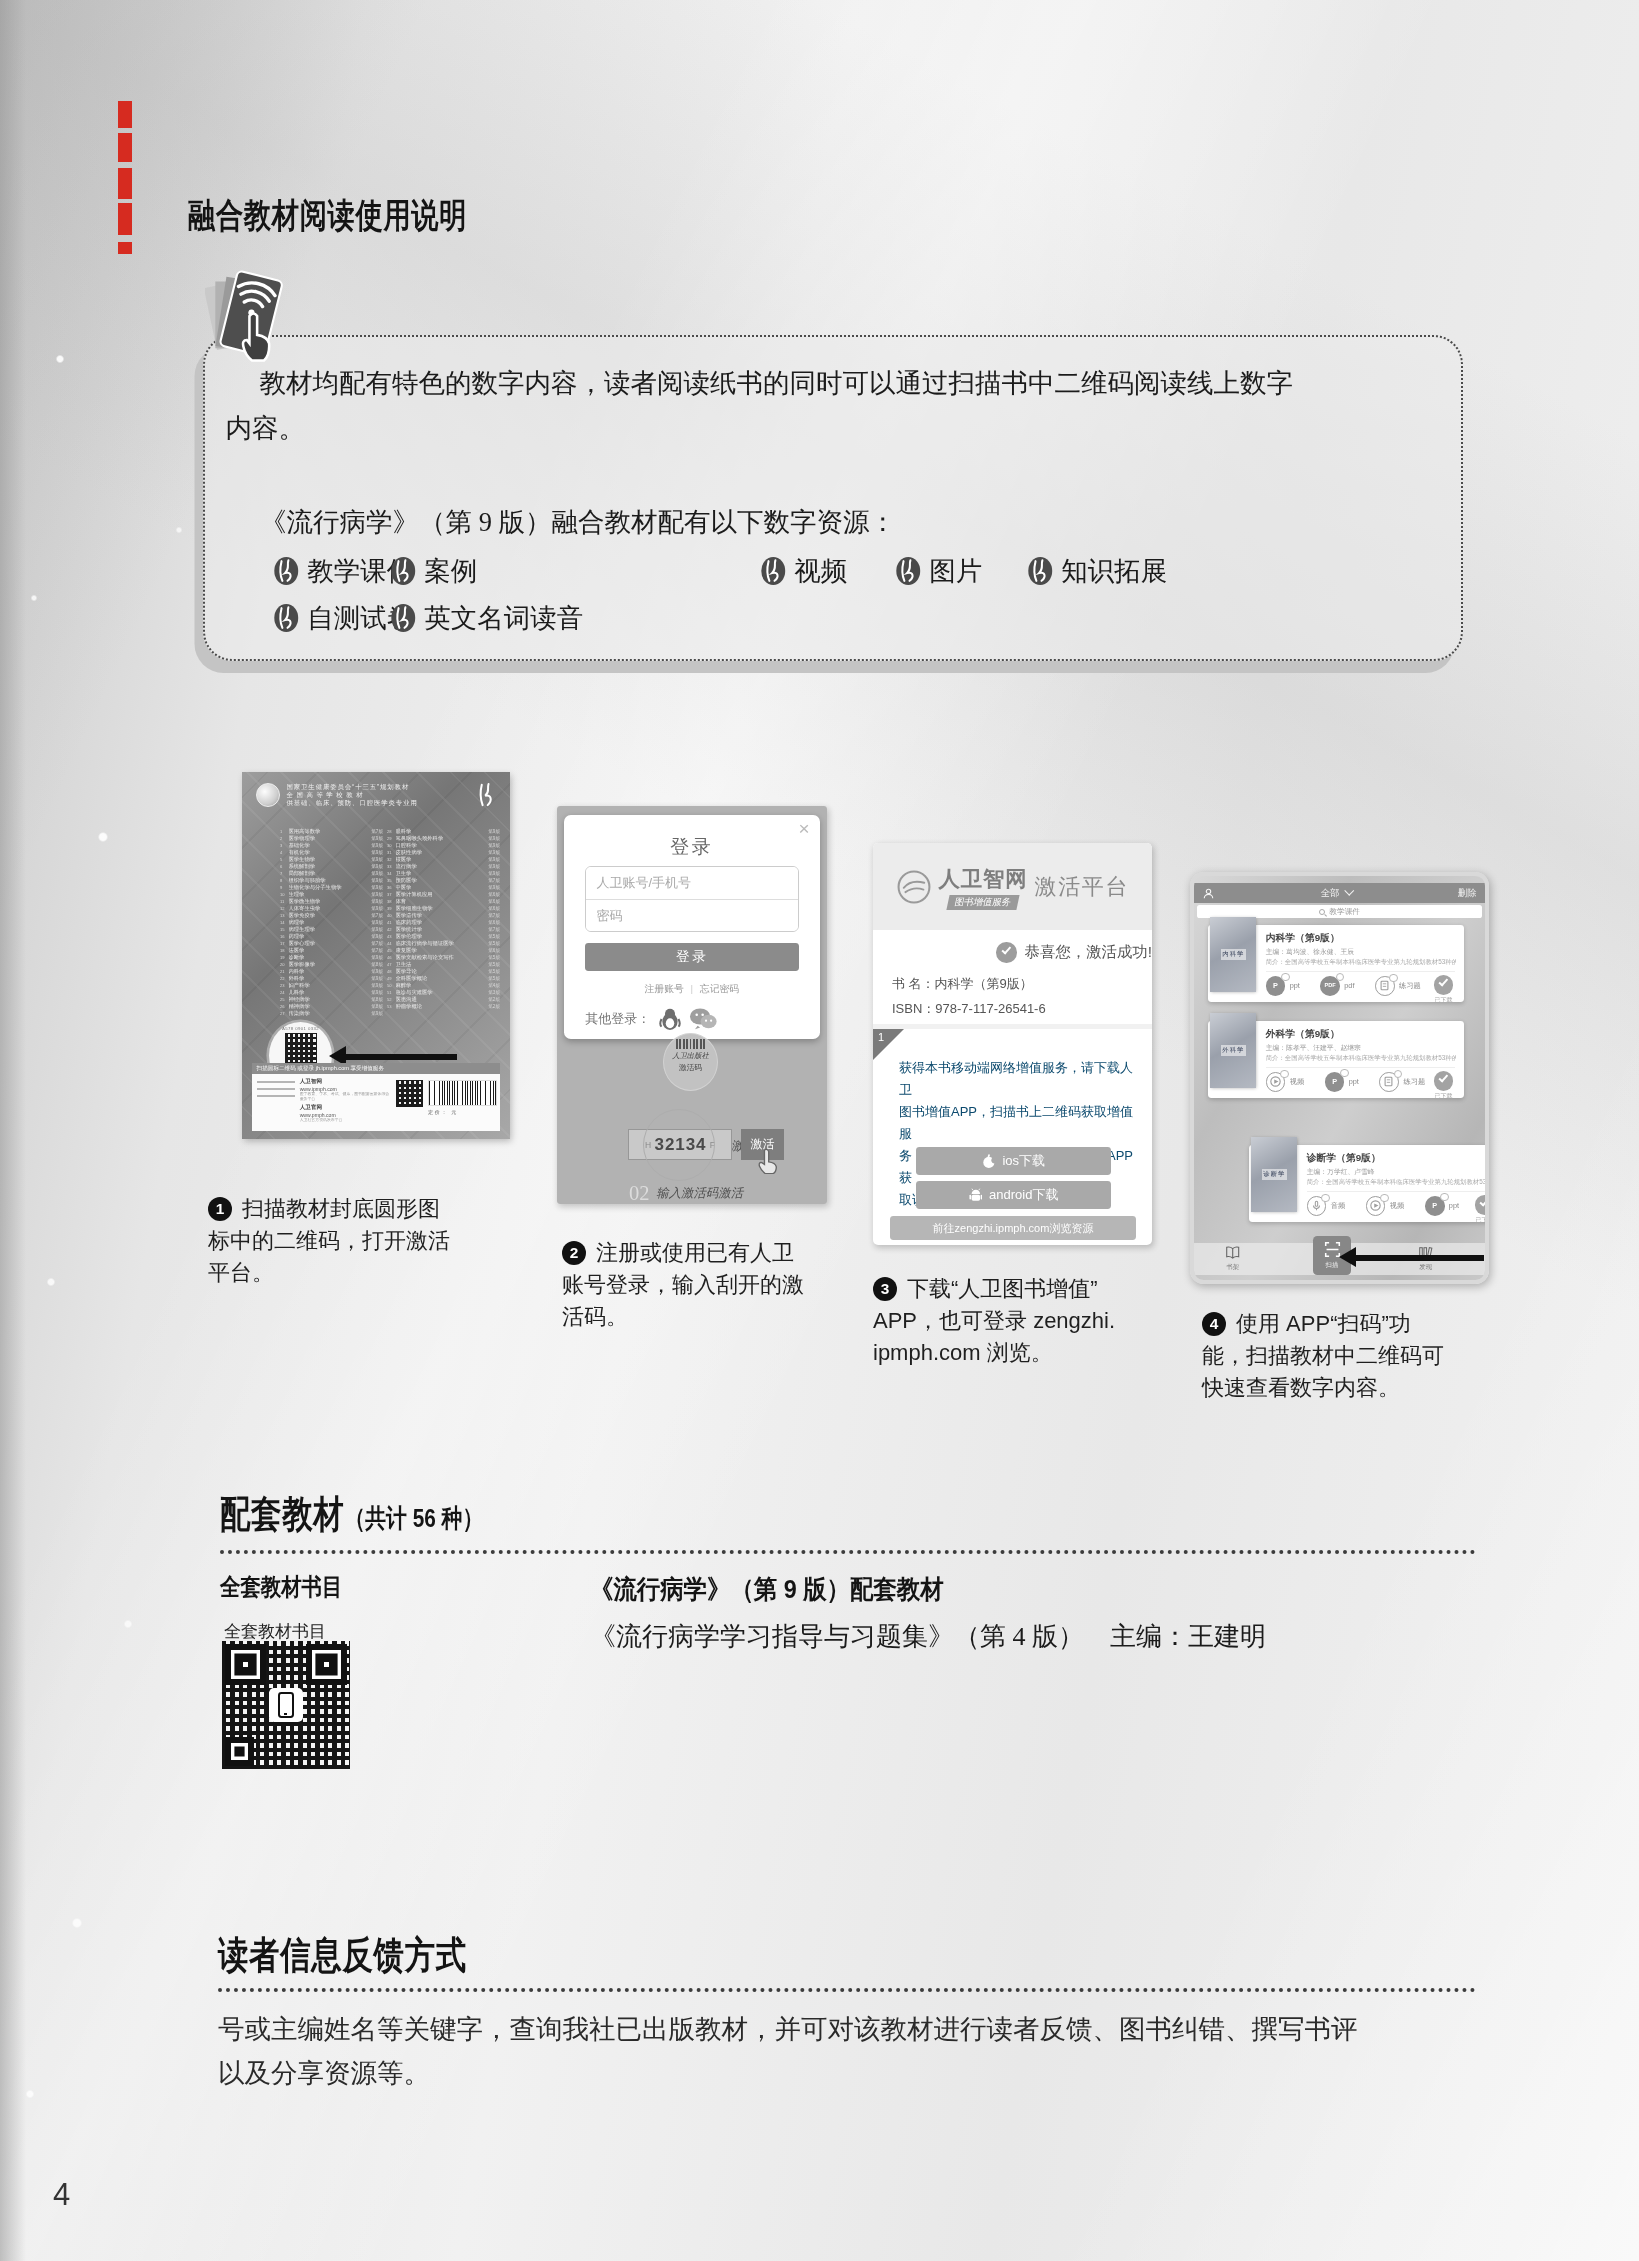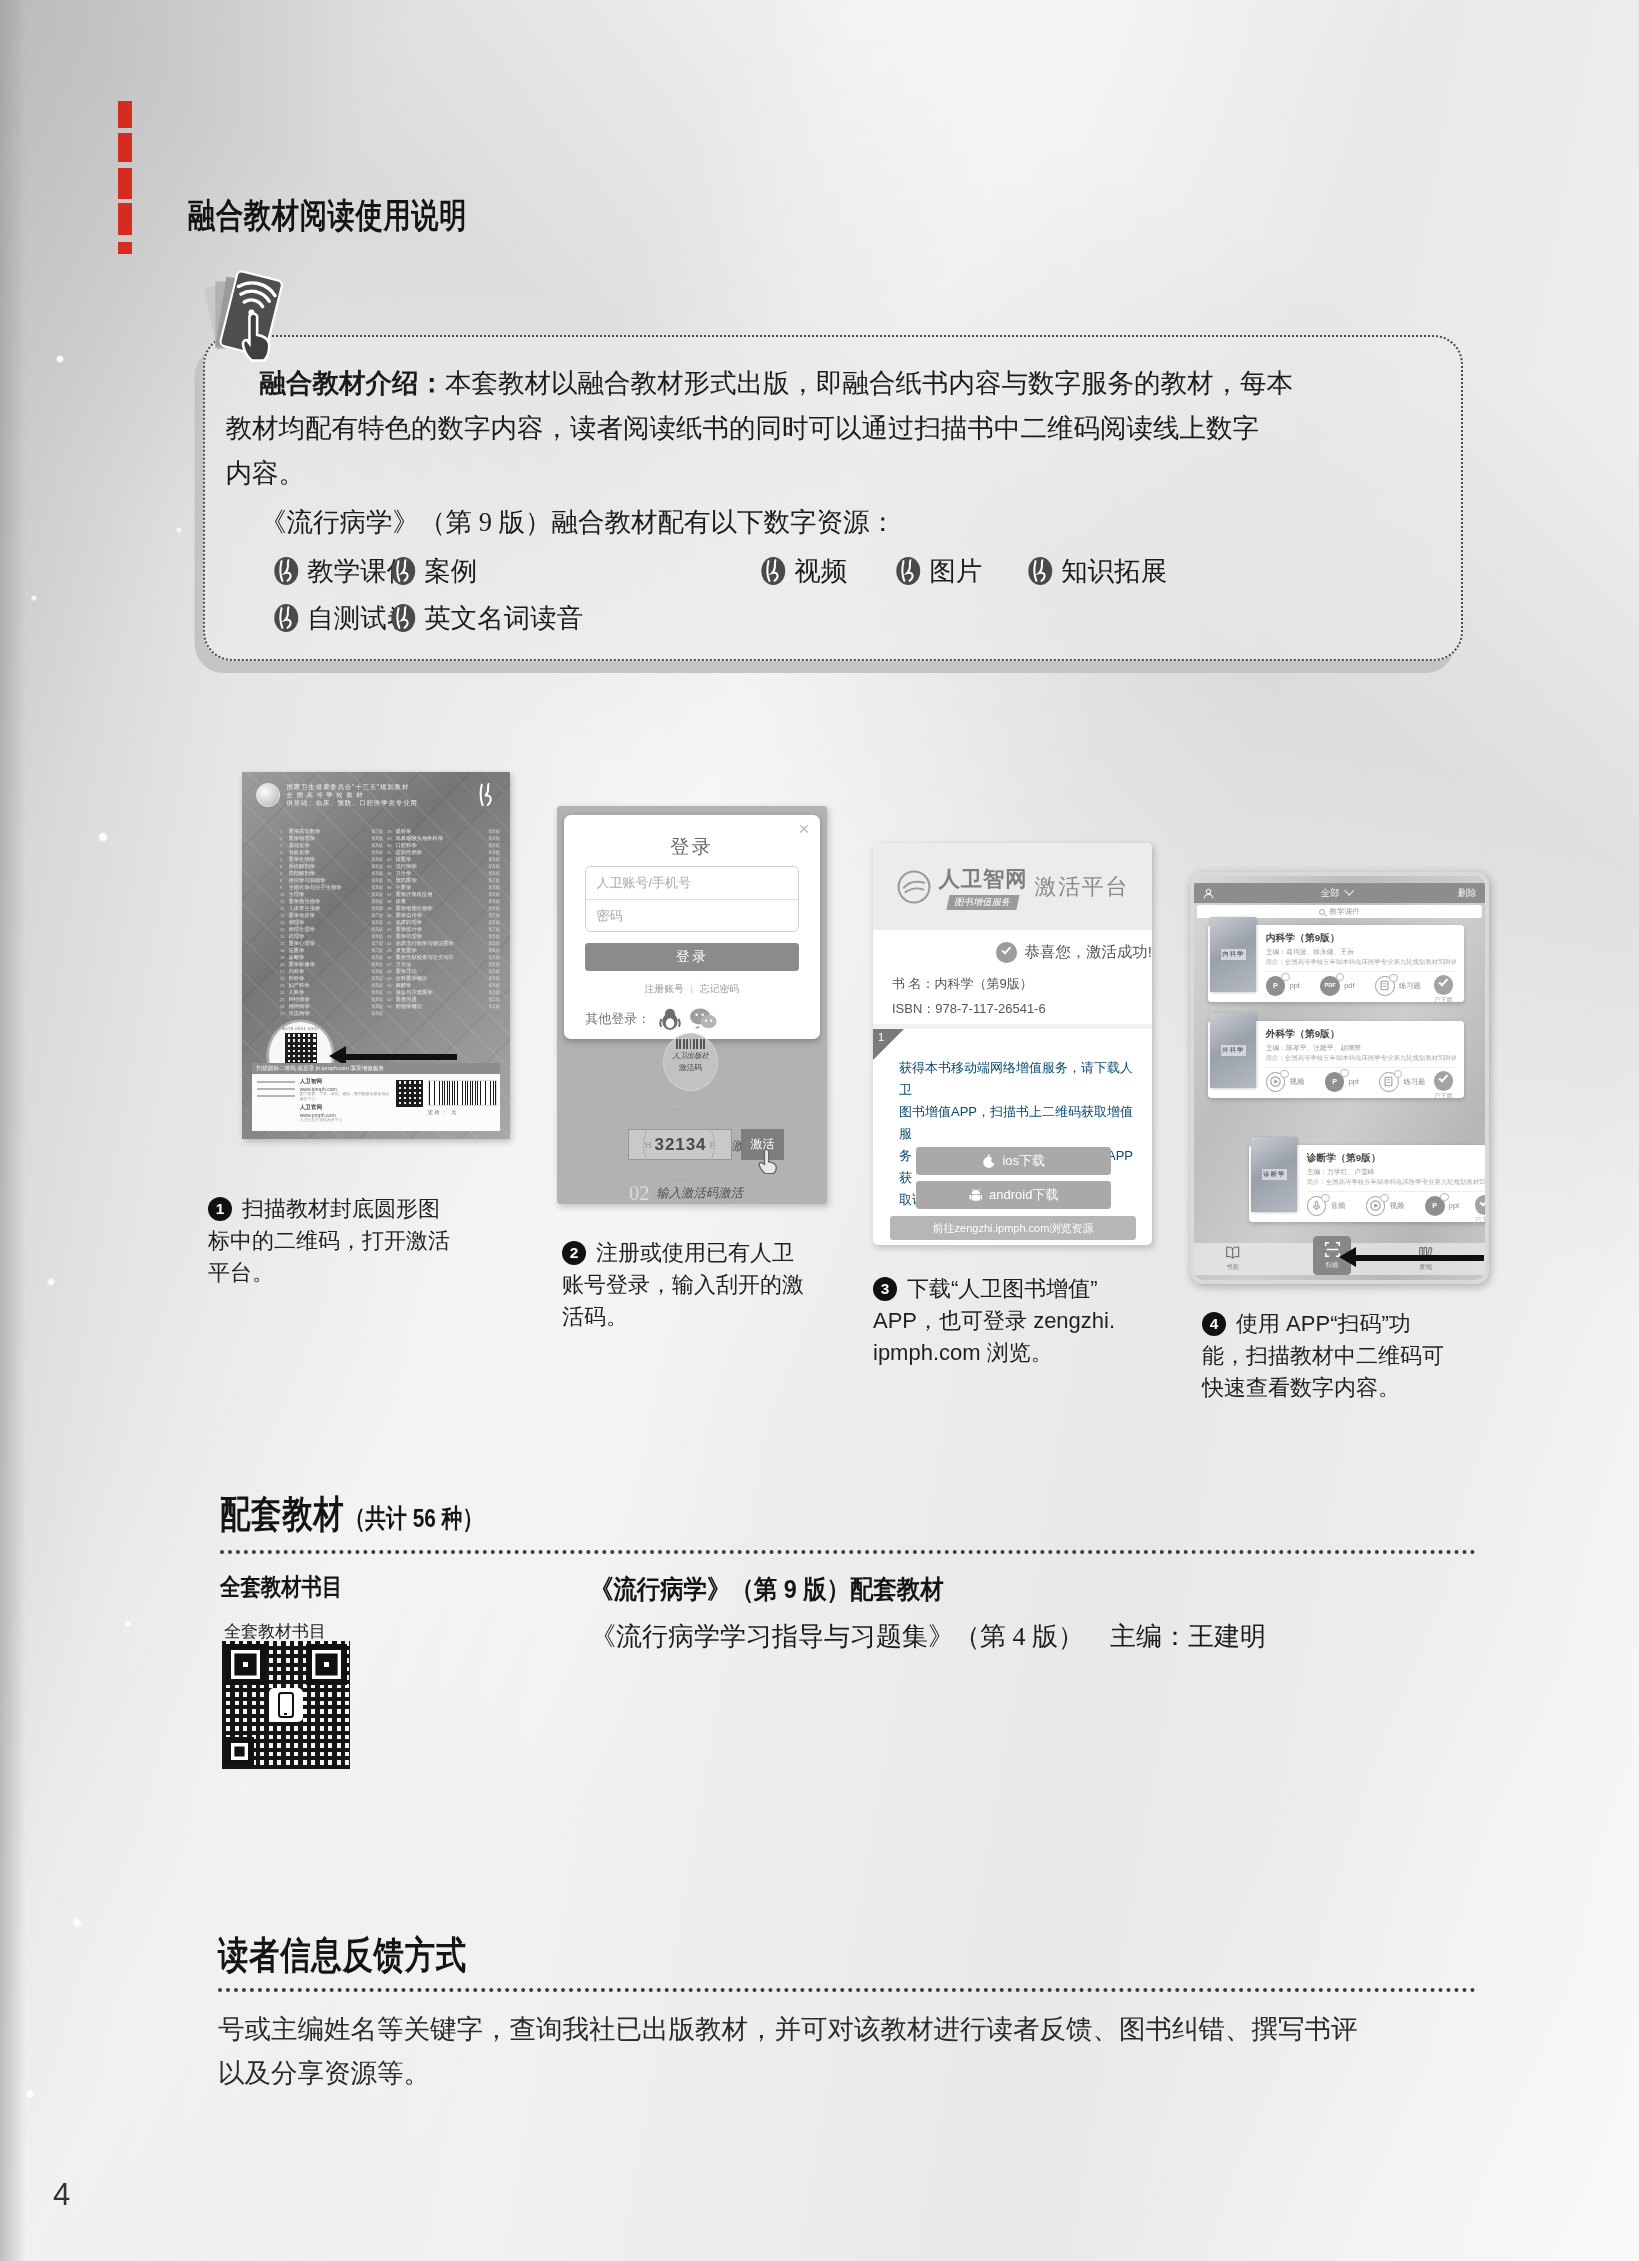--- a/index.html
+++ b/index.html
@@ -283,21 +283,20 @@
       <path d="M38 40 a24 24 0 0 1 34 0" fill="none" stroke="#fff" stroke-width="4" stroke-linecap="round"></path>
       <path d="M33 32 a32 32 0 0 1 44 0" fill="none" stroke="#fff" stroke-width="4" stroke-linecap="round"></path>
     </g>
     <g>
       <path d="M52 62 q5 -6 9 0 l0 22 q12 2 14 10 q1 14 -6 20 l-14 0 q-8 -6 -10 -16 q-2 -8 4 -8 l3 4 z" fill="#3f3f3f" stroke="#fff" stroke-width="3"></path>
     </g>
   </svg>
 
   <div class="intro-box">
     <div class="intro-par" id="intro-par">
-        <div class="line"><b>融合教材介绍：</b>本套教材以融合教材形式出版，即融合纸书内容与数字服务的教材，每本</div>
         <div class="line">教材均配有特色的数字内容，读者阅读纸书的同时可以通过扫描书中二维码阅读线上数字</div>
         <div class="line">内容。</div>
       </div>
     <div class="res-heading">《流行病学》（第 9 版）融合教材配有以下数字资源：</div>
     <div class="res-row" id="res-row1">
   <span class="res-item">
     <svg width="26.5" height="30" viewBox="0 0 31 35">
       <ellipse cx="15.5" cy="17.5" rx="14" ry="16.5" fill="#4a4a4a"></ellipse>
       <path d="M10 6 C8 14 8 22 11 29 M18 5 C16 11 20 14 14 20 C21 18 23 24 17 29" fill="none" stroke="#fff" stroke-width="2.4" stroke-linecap="round"></path>
     </svg>

